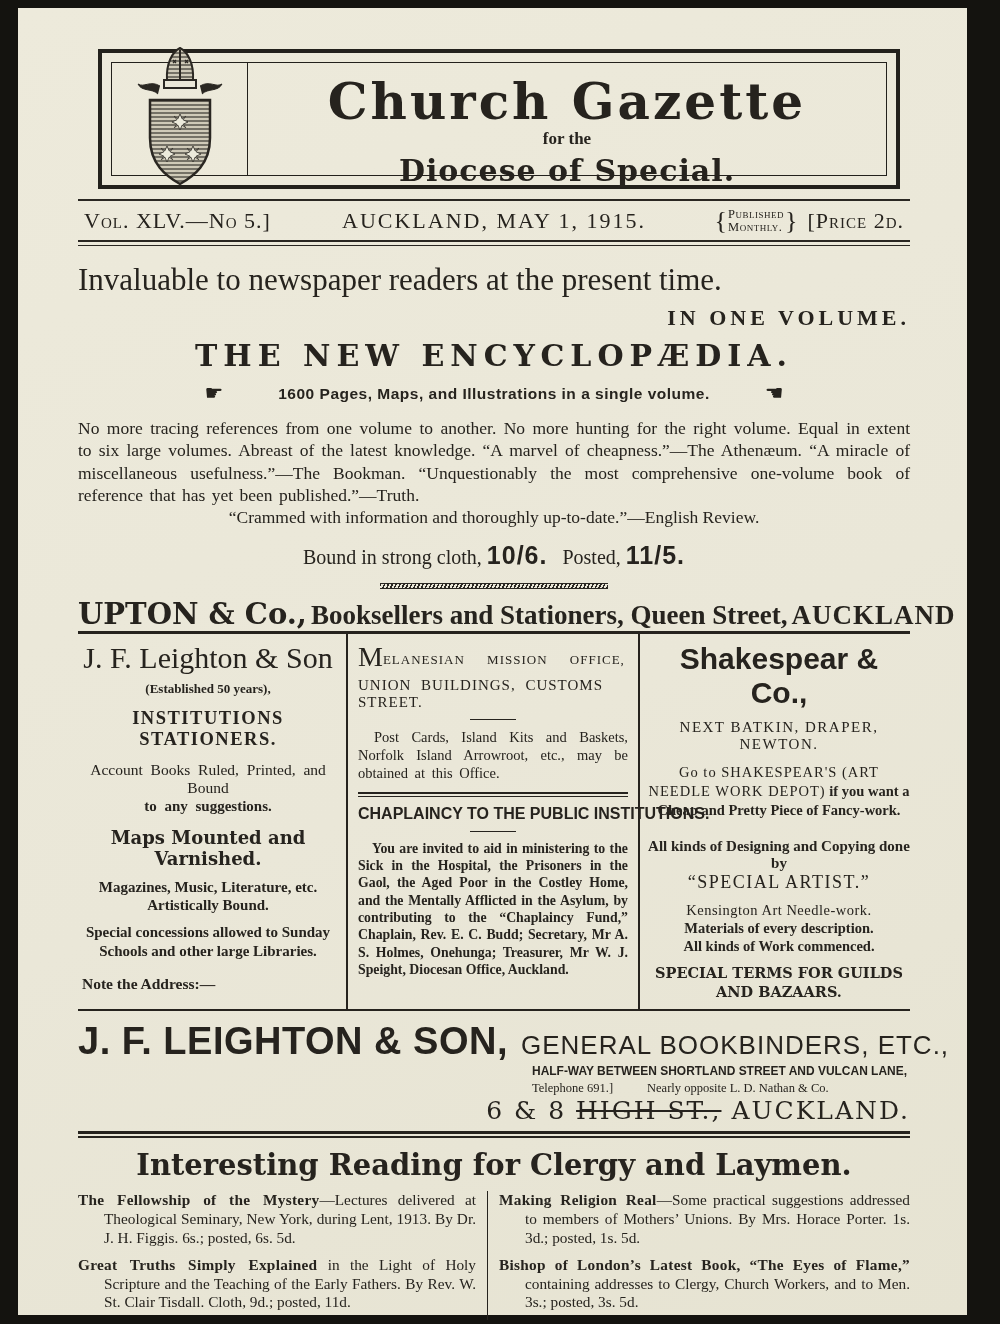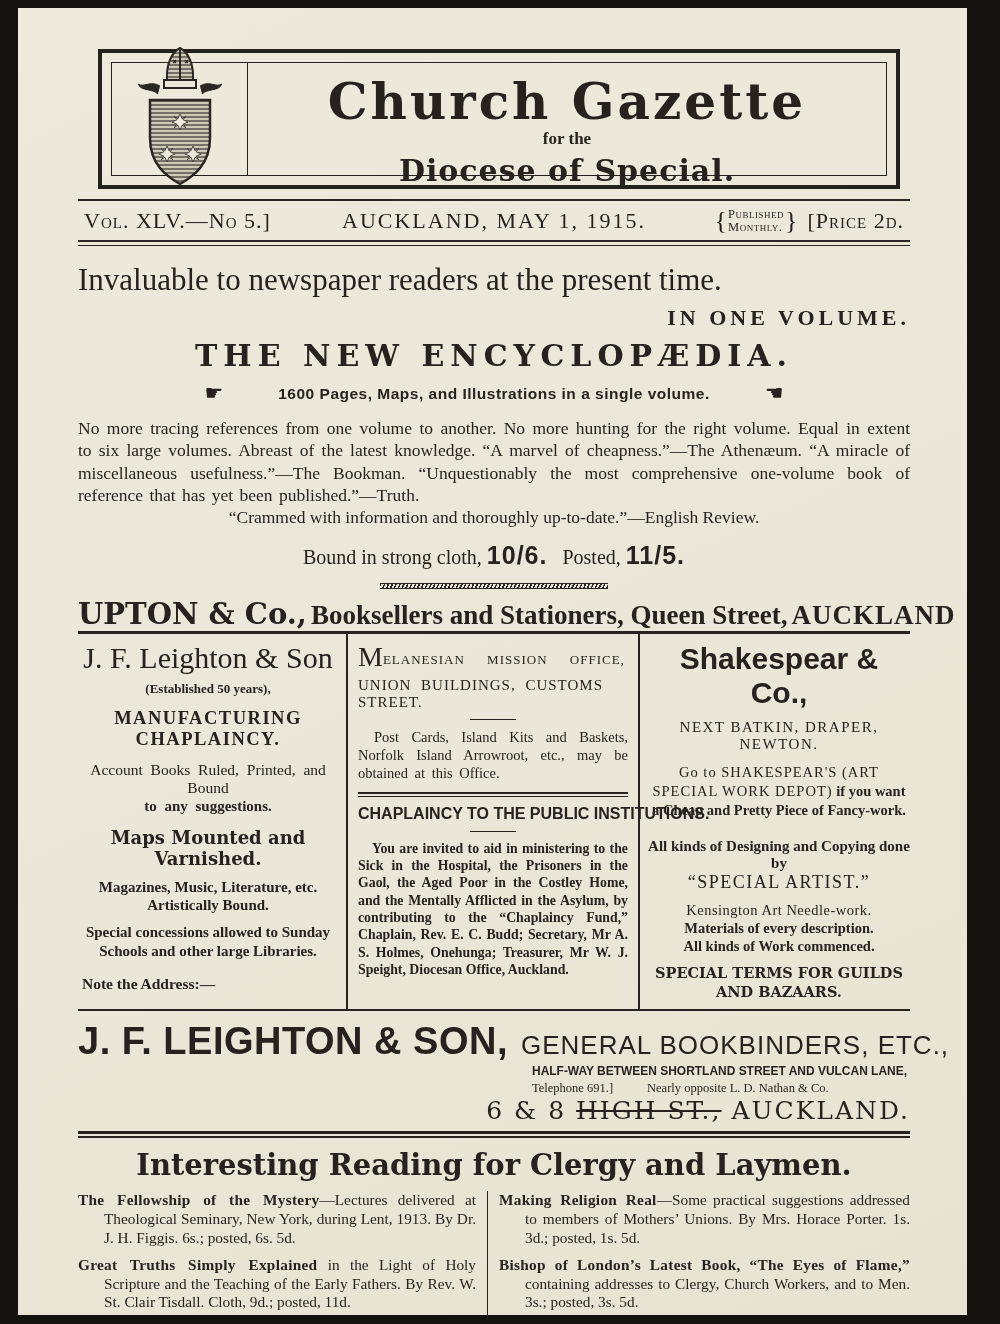--- a/index.html
+++ b/index.html
@@ -198,21 +198,21 @@
       <span class="upton-a">UPTON &amp; Co.,</span>
       <span class="upton-b">Booksellers and Stationers, Queen Street,</span>
       <span class="upton-c">AUCKLAND</span>
     </div>
 
     <div class="triple">
 
       <div class="col-l">
         <div class="lt-title">J. F. Leighton &amp; Son</div>
         <div class="lt-est">(Established 50 years),</div>
-        <div class="lt-man">MANUFACTURING CHAPLAINCY.</div>
+        <div class="lt-man">INSTITUTIONS STATIONERS.</div>
         <div class="lt-acc">
           <span>Account Books Ruled, Printed, and Bound</span><br>
           <span class="lt-acc2">to any suggestions.</span>
         </div>
         <div class="lt-maps">Maps Mounted and Varnished.</div>
         <div class="lt-mag">
           <span>Magazines, Music, Literature, etc.</span><br>
           <span>Artistically Bound.</span>
         </div>
         <div class="lt-spec">Special concessions allowed to Sunday Schools and other large Libraries.</div>
@@ -229,21 +229,21 @@
         <div class="mm-dblrule"></div>
         <div class="mm-chap">CHAPLAINCY TO THE PUBLIC INSTITUTIONS.</div>
         <div class="mini-rule"></div>
         <div class="mm-para2">You are invited to aid in ministering to the Sick in the Hospital, the Prisoners in the Gaol, the Aged Poor in the Costley Home, and the Mentally Afflicted in the Asylum, by contributing to the “Chaplaincy Fund,” Chaplain, Rev. E. C. Budd; Secretary, Mr A. S. Holmes, Onehunga; Treasurer, Mr W. J. Speight, Diocesan Office, Auckland.</div>
       </div>
 
       <div class="col-r">
         <div class="sh-title">Shakespear &amp; Co.,</div>
         <div class="sh-next">NEXT BATKIN, DRAPER, NEWTON.</div>
         <div class="sh-para1">
-          <span class="pa">Go to SHAKESPEAR'S (ART SPECIAL WORK DEPOT)</span><span class="pb"> if you want a Cheap and Pretty Piece of Fancy-work.</span>
+          <span class="pa">Go to SHAKESPEAR'S (ART NEEDLE WORK DEPOT)</span><span class="pb"> if you want a Cheap and Pretty Piece of Fancy-work.</span>
         </div>
         <div class="sh-para2a">All kinds of Designing and Copying done by</div>
         <div class="sh-para2b">“SPECIAL ARTIST.”</div>
         <div class="sh-l3">Kensington Art Needle-work.</div>
         <div class="sh-l45">Materials of every description.</div>
         <div class="sh-l45">All kinds of Work commenced.</div>
         <div class="sh-l6">SPECIAL TERMS FOR GUILDS AND BAZAARS.</div>
       </div>
     </div>
 

